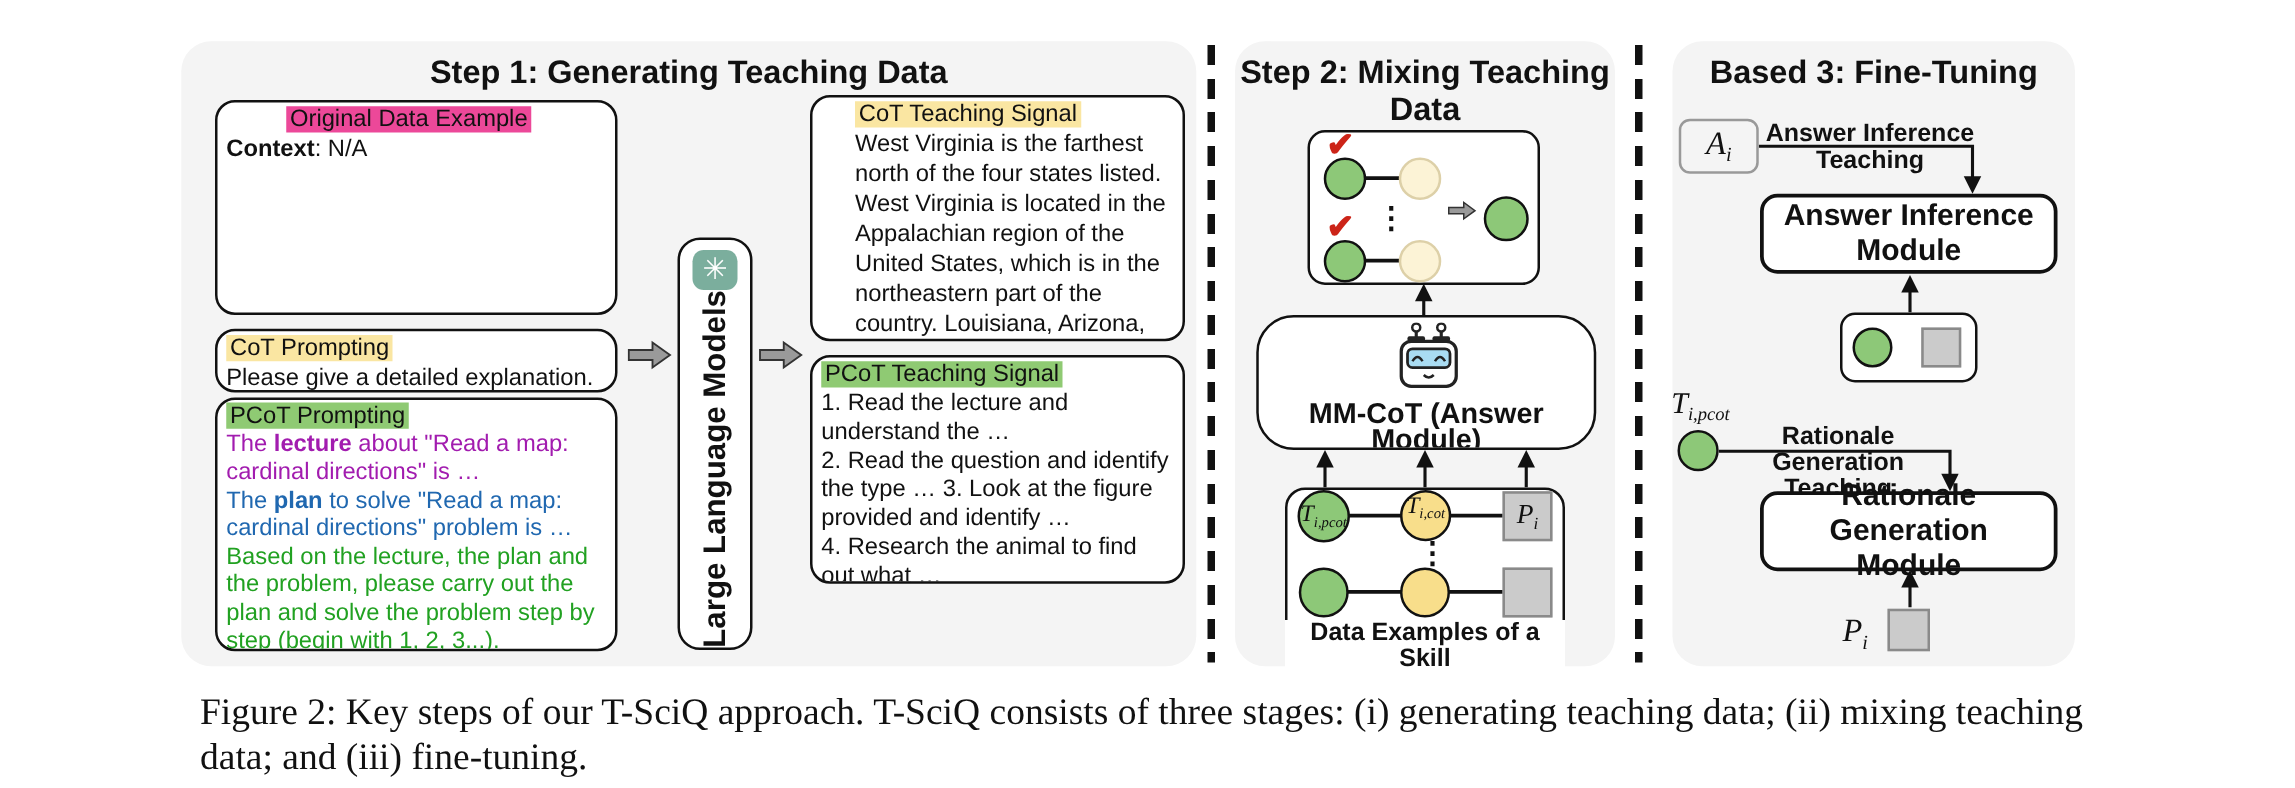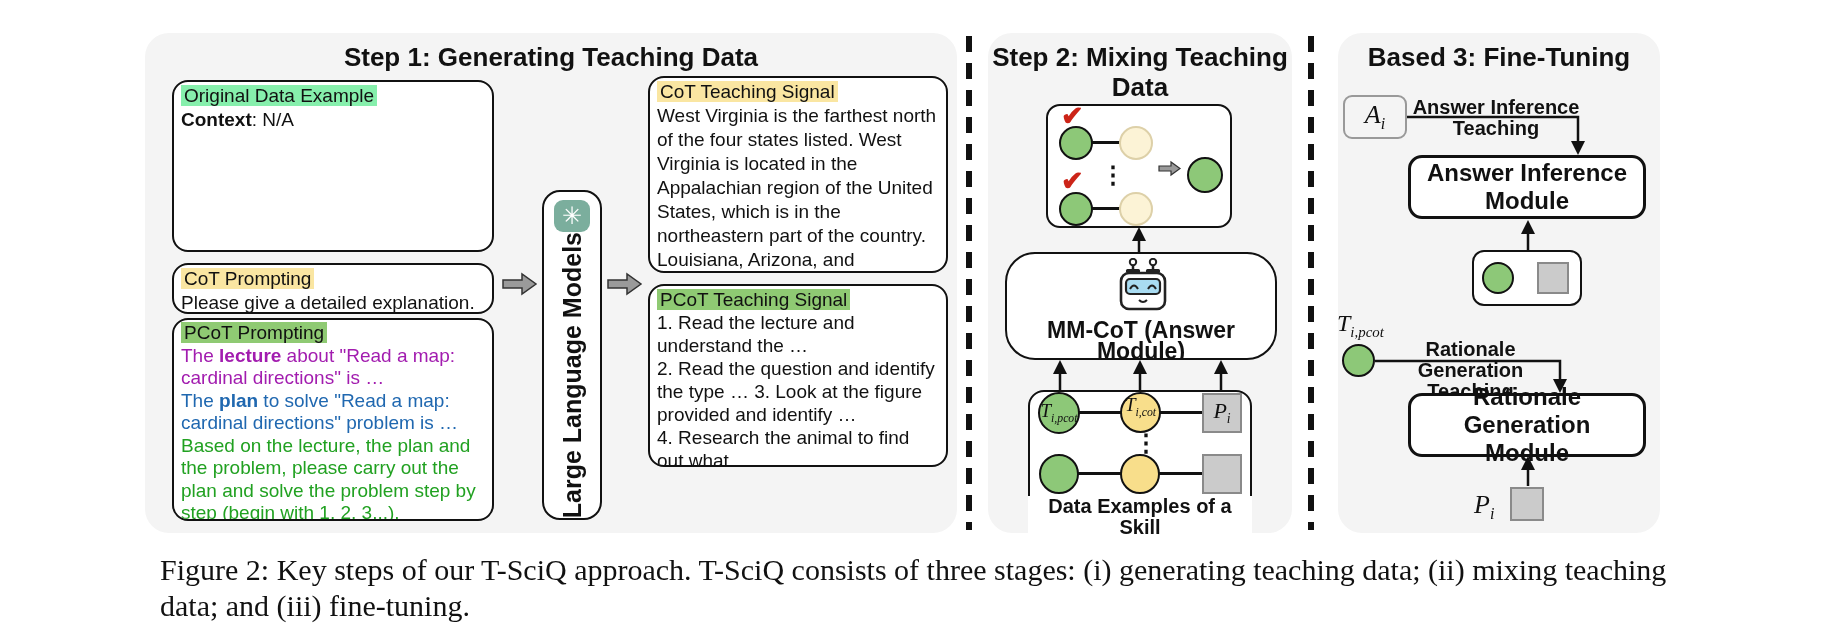--- a/index.html
+++ b/index.html
@@ -4,21 +4,21 @@
 <style>
   html,body{margin:0;padding:0;background:#ffffff;}
   #stage{position:relative;width:1836px;height:630px;background:#ffffff;overflow:hidden;
          font-family:"Liberation Sans",sans-serif;color:#111;}
   .abs{position:absolute;box-sizing:border-box;}
   .panel{background:#f4f4f4;border-radius:24px;}
   .ptitle{font-weight:bold;font-size:26px;text-align:center;line-height:30px;}
   .wbox{background:#fff;border:2.5px solid #111;border-radius:16px;overflow:hidden;}
   .btxt{font-size:19px;line-height:24px;padding:2px 7px;}
   .hl{display:inline;padding:0 3px;}
-  .hl-gray{background:#86efac;}
+  .hl-gray{background:#ec4899;margin-left:48px;}
   .hl-yellow{background:#fae6a2;}
   .hl-green{background:#8fca73;}
   .circle{border-radius:50%;border:2px solid #111;}
   .pale{background:#fcf3d6;border:2px solid #ddd0a8;}
   .greenc{background:#8dc878;}
   .yellowc{background:#f8de8b;}
   .sq{background:#cbcbcb;border:2px solid #8a8a8a;}
   .hline{background:#111;height:2.5px;}
   .dash{width:6px;background:repeating-linear-gradient(to bottom,#111 0 16px,transparent 16px 27px);}
   .math{font-family:"Liberation Serif",serif;font-style:italic;}
@@ -79,21 +79,21 @@
       </div>
     <div class="llm-vert" style="flex:1;display:flex;align-items:center;">Large Language Models</div>
   </div>
 
   <div class="abs" style="left:607px;top:272px;">
     <svg width="36" height="24" viewBox="0 0 36 24">
         <polygon points="1,8 20,8 20,2 34,12 20,22 20,16 1,16" fill="#9a9a9a" stroke="#333" stroke-width="1.5"></polygon>
       </svg>
   </div>
 
-  <div class="abs wbox" style="left:648px;top:76px;width:300px;height:197px;">
+  <div class="abs wbox" style="left:648px;top:76px;width:300px;height:197px;padding-left:27px;">
     <div class="btxt">
       <div><span class="hl hl-yellow">CoT Teaching Signal</span></div>
       <div>West Virginia is the farthest north of the four states listed. West Virginia is located in the Appalachian region of the United States, which is in the northeastern part of the country. Louisiana, Arizona, and Oklahoma …</div>
     </div>
   </div>
 
   <div class="abs wbox" style="left:648px;top:284px;width:300px;height:183px;">
     <div class="btxt" style="line-height:23px;">
       <div><span class="hl hl-green">PCoT Teaching Signal</span></div>
       <div>1. Read the lecture and understand the …</div>

